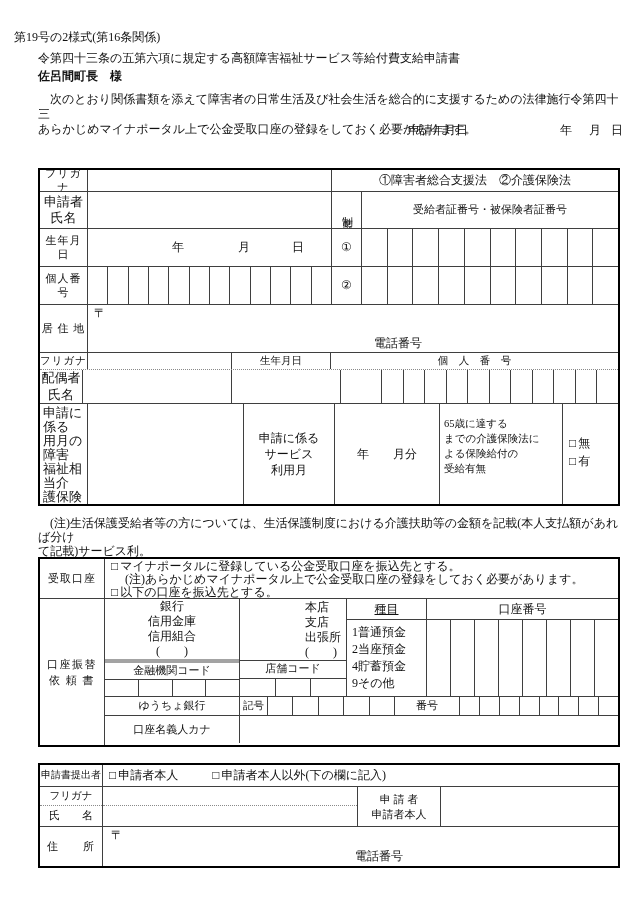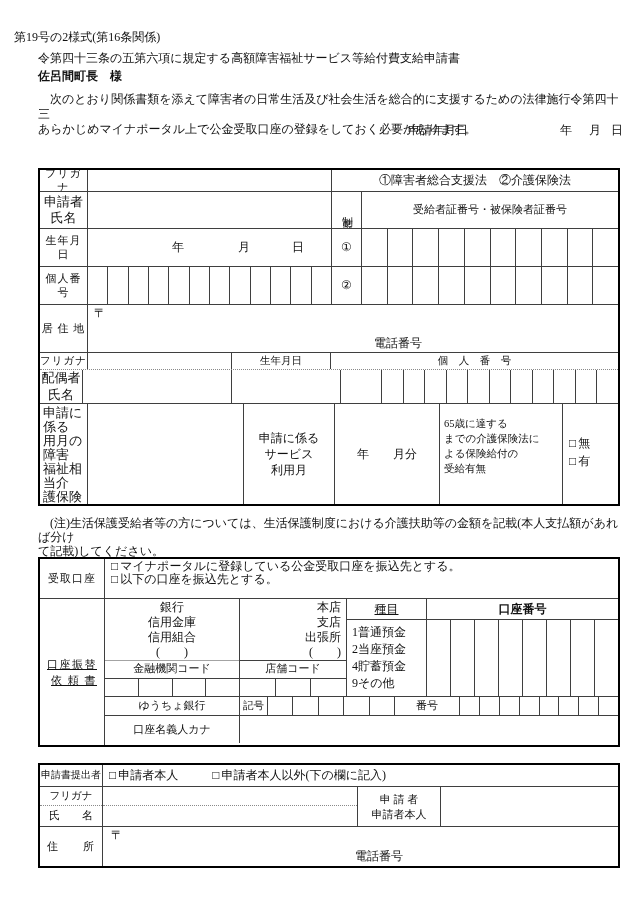--- a/index.html
+++ b/index.html
@@ -195,72 +195,73 @@
               <span class="cb">□</span>
               <span>有</span>
             </div>
         </div>
       </div>
     </div>
   </div>
 
   <div class="abs f115" style="left:38px;top:516px;width:584px;line-height:14px;">
     <div>　(注)生活保護受給者等の方については、生活保護制度における介護扶助等の金額を記載(本人支払額があれば分け</div>
-    <div>て記載)してください。</div>
+    <div>て記載)サービス利。</div>
     <div>　(注)支払額を証する領収書を添付してください。</div>
   </div>
 
   <div class="tbl" style="top:557px;">
 
     <div class="row bb" style="height:40px;">
       <div class="c lab f11" style="width:65px;">受取口座</div>
       <div class="c nr f115" style="width:513px;padding:1px 0 0 6px;line-height:13px;">
         <div class="cbrow">
             <span class="cb">□</span>
             <span>マイナポータルに登録している公金受取口座を振込先とする。</span>
           </div>
+        <div style="padding-left:14px;">(注)あらかじめマイナポータル上で公金受取口座の登録をしておく必要があります。</div>
         <div class="cbrow">
             <span class="cb">□</span>
             <span>以下の口座を振込先とする。</span>
           </div>
       </div>
     </div>
 
     <div class="row" style="height:146px;">
       <div class="c ctr f11" style="width:65px;">
-        <div style="line-height:16px;letter-spacing:1.5px;text-align:right;text-decoration:underline;">
+        <div style="line-height:16px;letter-spacing:1.5px;text-align:center;">
           <div>口座振替</div>
           <div>依 頼 書</div>
         </div>
       </div>
       <div class="col nr" style="width:513px;">
 
         <div class="row bb" style="height:98px;">
           <div class="c col" style="width:135px;">
             <div class="ctr f115" style="height:63px;border-bottom:0;">
               <div style="line-height:15px;text-align:center;">
                 <div>銀行</div>
                 <div>信用金庫</div>
                 <div>信用組合</div>
                 <div>(　　)</div>
               </div>
             </div>
-            <div class="ctr f11 bb" style="height:17px;border-top:1px solid #a3a3a3;">金融機関コード</div>
+            <div class="ctr f11 bb" style="height:17px;border-top:4px solid #a3a3a3;">金融機関コード</div>
             <div style="height:18px;">
               <div class="g">
                   <i></i>
                   <i></i>
                   <i></i>
                   <i></i>
                 </div>
             </div>
           </div>
           <div class="c col" style="width:107px;">
             <div class="f115" style="height:63px;display:flex;align-items:center;justify-content:flex-end;padding-right:5px;">
-              <div style="line-height:15px;text-align:right;">
+              <div style="line-height:15px;">
                 <div>本店</div>
                 <div>支店</div>
                 <div>出張所</div>
                 <div>(　　)</div>
               </div>
             </div>
             <div class="ctr f11 bb" style="height:17px;border-top:1px solid #3f3f3f;">店舗コード</div>
             <div style="height:18px;">
               <div class="g">
                   <i></i>
@@ -271,21 +272,21 @@
           </div>
           <div class="c col" style="width:80px;">
             <div class="ctr bb" style="height:20px;text-decoration:underline;">種目</div>
             <div class="f115" style="flex:1;padding:4px 0 0 5px;line-height:17px;">
               <div>1普通預金</div>
               <div>2当座預金</div>
               <div>4貯蓄預金</div>
               <div>9その他</div>
             </div>
           </div>
-          <div class="c col nr" style="width:191px;font-weight:bold;">
+          <div class="c col nr" style="width:191px;">
             <div class="ctr bb" style="height:20px;">口座番号</div>
             <div style="flex:1;">
               <div class="g">
                   <i></i>
                   <i></i>
                   <i></i>
                   <i></i>
                   <i></i>
                   <i></i>
                   <i></i>

